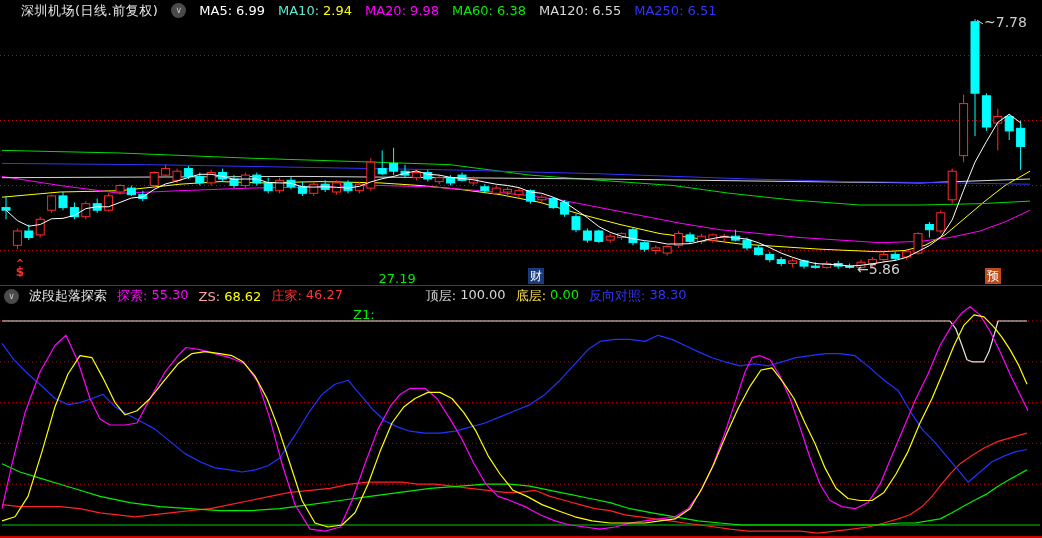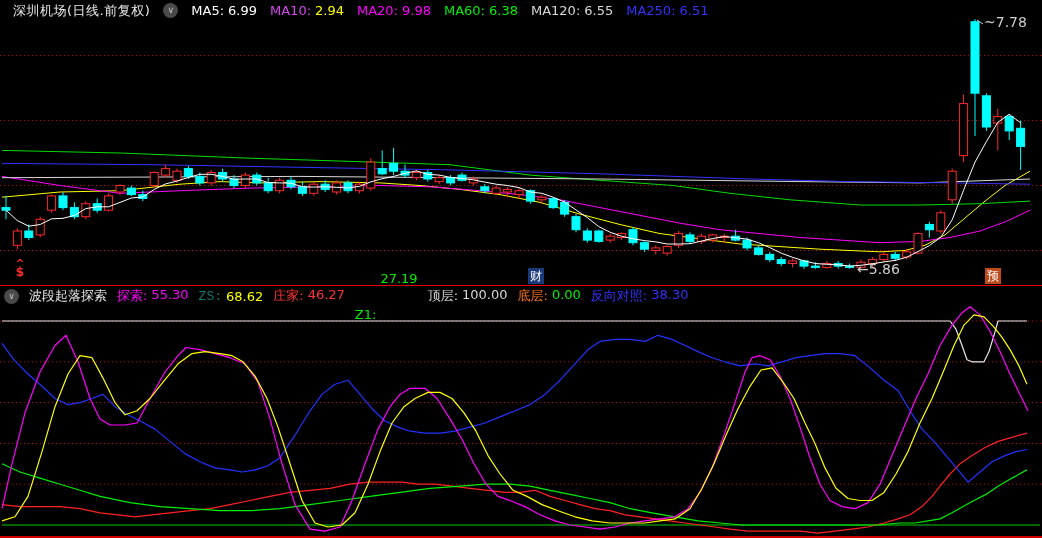--- a/index.html
+++ b/index.html
@@ -3,21 +3,21 @@
 <meta charset="utf-8">
 <style>
   * { margin:0; padding:0; box-sizing:border-box; }
   html,body { background:#000; }
   body { width:1042px; height:538px; position:relative; overflow:hidden;
          font-family:"DejaVu Sans","Liberation Sans",sans-serif; }
   #screen { position:absolute; inset:0; background:#000; }
 
   
   .hdr { position:absolute; left:0; top:0; width:1042px; height:21px;
-         display:flex; align-items:center; gap:13px; padding-left:13px;
+         display:flex; align-items:center; gap:13px; padding-left:21px;
          font-size:13px; z-index:5; white-space:nowrap; }
   .hdr .title { color:#e8e8e8; letter-spacing:0.5px; }
   .circ-btn { width:15px; height:15px; border-radius:50%; background:#4a4a4a;
               color:#c8c8c8; font-size:9px; line-height:14px; text-align:center;
               flex:0 0 auto; cursor:pointer; }
   .leg-item { display:flex; gap:4px; }
 
   
   svg.chart { position:absolute; left:0; z-index:1; }
   #main-svg { top:0; }
@@ -52,21 +52,21 @@
   <div class="hdr">
     <span class="title">深圳机场(日线.前复权)</span>
     <span class="circ-btn">
       <span>∨</span>
     </span>
     <span class="leg-item">
       <span style="color: rgb(255, 255, 255);">MA5:</span>
       <span style="color: rgb(255, 255, 255); text-align: right;">6.99</span>
     </span>
     <span class="leg-item">
-      <span style="color: #d946ef;">MA10:</span>
+      <span style="color: #5eead4;">MA10:</span>
       <span style="color: rgb(255, 255, 0);">2.94</span>
     </span>
     <span class="leg-item">
       <span style="color: rgb(255, 0, 255);">MA20:</span>
       <span style="color: rgb(255, 0, 255);">9.98</span>
     </span>
     <span class="leg-item">
       <span style="color: rgb(0, 238, 0);">MA60:</span>
       <span style="color: rgb(0, 238, 0);">6.38</span>
     </span>
@@ -288,37 +288,37 @@
   <div class="subhdr">
     <span class="circ-btn">
       <span>∨</span>
     </span>
     <span class="iname">波段起落探索</span>
     <span class="leg-item">
       <span style="color: rgb(255, 0, 255);">探索:</span>
       <span style="color: rgb(255, 0, 255);">55.30</span>
     </span>
     <span class="leg-item">
-      <span style="color: #0f766e; font-family: Liberation Mono, monospace;">ZS:</span>
+      <span style="color: #fca5a5;">ZS:</span>
       <span style="color: rgb(255, 255, 0);">68.62</span>
     </span>
     <span class="leg-item">
       <span style="color: rgb(255, 51, 51);">庄家:</span>
       <span style="color: rgb(255, 51, 51);">46.27</span>
     </span>
     <span class="leg-item">
       <span style="color: rgb(0, 238, 0); margin-top: 36px;">Z1:</span>
       <span style="color: rgb(0, 238, 0);">27.19</span>
     </span>
     <span class="leg-item">
       <span style="color: rgb(216, 216, 216);">顶层:</span>
       <span style="color: rgb(216, 216, 216);">100.00</span>
     </span>
     <span class="leg-item">
-      <span style="color: #f97316;">底层:</span>
+      <span style="color: #fde047;">底层:</span>
       <span style="color: rgb(0, 238, 0);">0.00</span>
     </span>
     <span class="leg-item">
       <span style="color: rgb(51, 51, 255);">反向对照:</span>
       <span style="color: rgb(51, 51, 255);">38.30</span>
     </span>
   </div>
 
   <svg id="sub-svg" class="chart" width="1042" height="250">
       <line x1="0" y1="198.2" x2="1042" y2="198.2" stroke="#cc0000" stroke-width="1" stroke-dasharray="1 3"></line>

